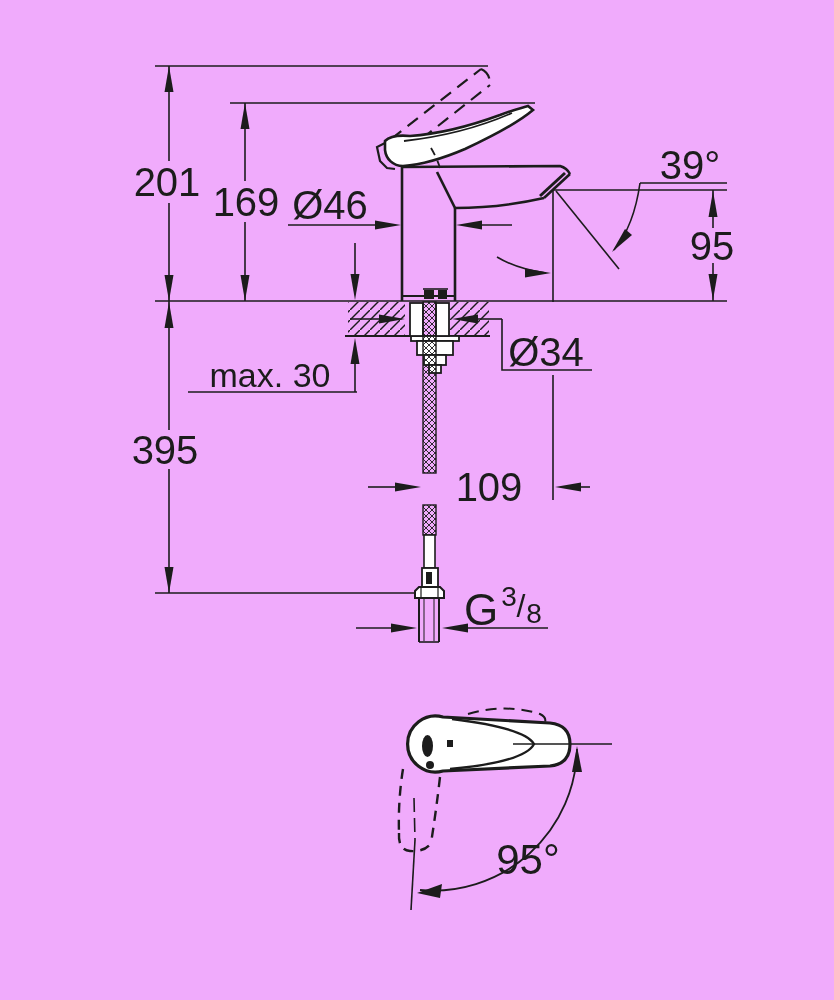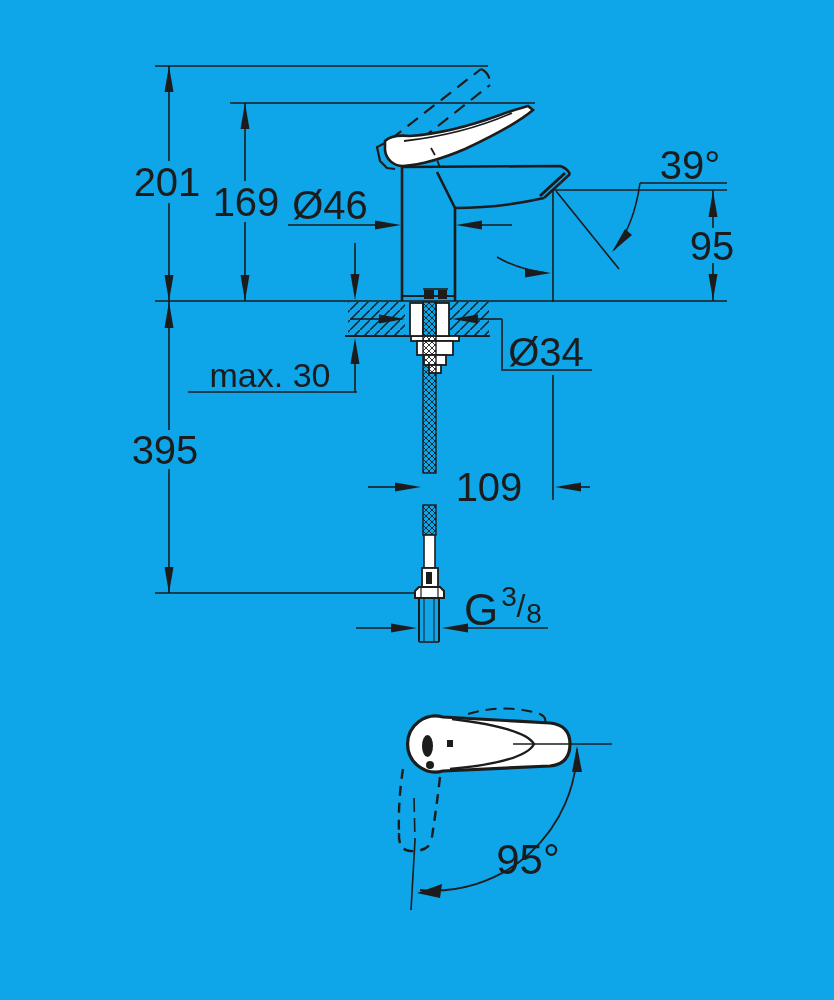--- a/index.html
+++ b/index.html
@@ -1,16 +1,16 @@
 <!DOCTYPE html>
 <html><head>
 <meta charset="utf-8">
 <style>
   html,body{margin:0;padding:0;background:#ffffff;}
-  .stage{width:834px;height:1000px;position:relative;background:#0ea5e9;overflow:hidden;}
+  .stage{width:834px;height:1000px;position:relative;background:#f0abfc;overflow:hidden;}
   svg text{font-family:"Liberation Sans","DejaVu Sans",sans-serif;fill:#1c1c1c;}
   .dim{font-size:40px;}
   .dim-sm{font-size:34px;}
   .dim-big{font-size:42px;}
   .thread-g{font-size:44px;}
   .frac{font-size:28px;}
   .frac-slash{font-size:32px;}
 </style>
 </head>
 <body>

